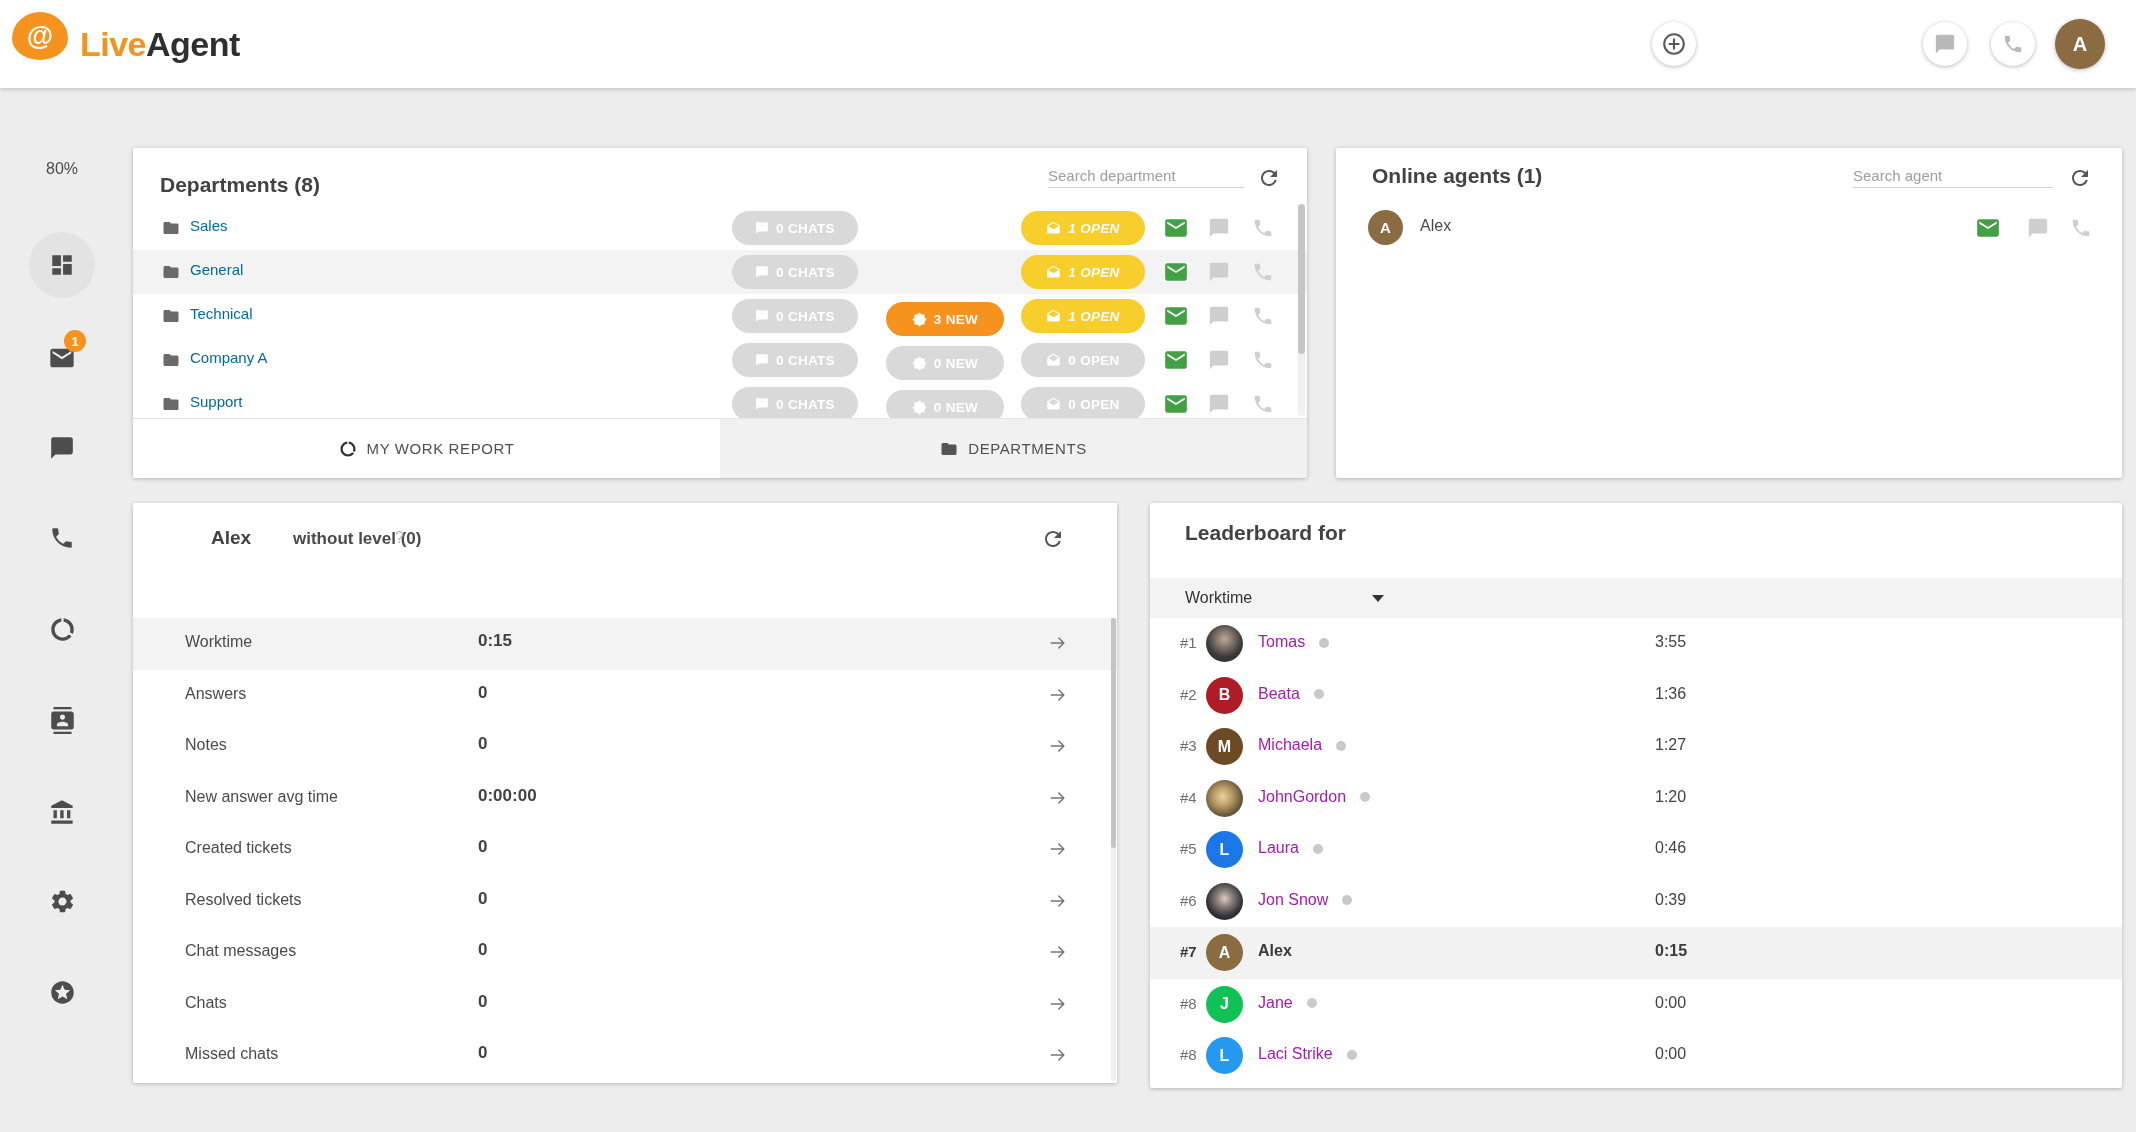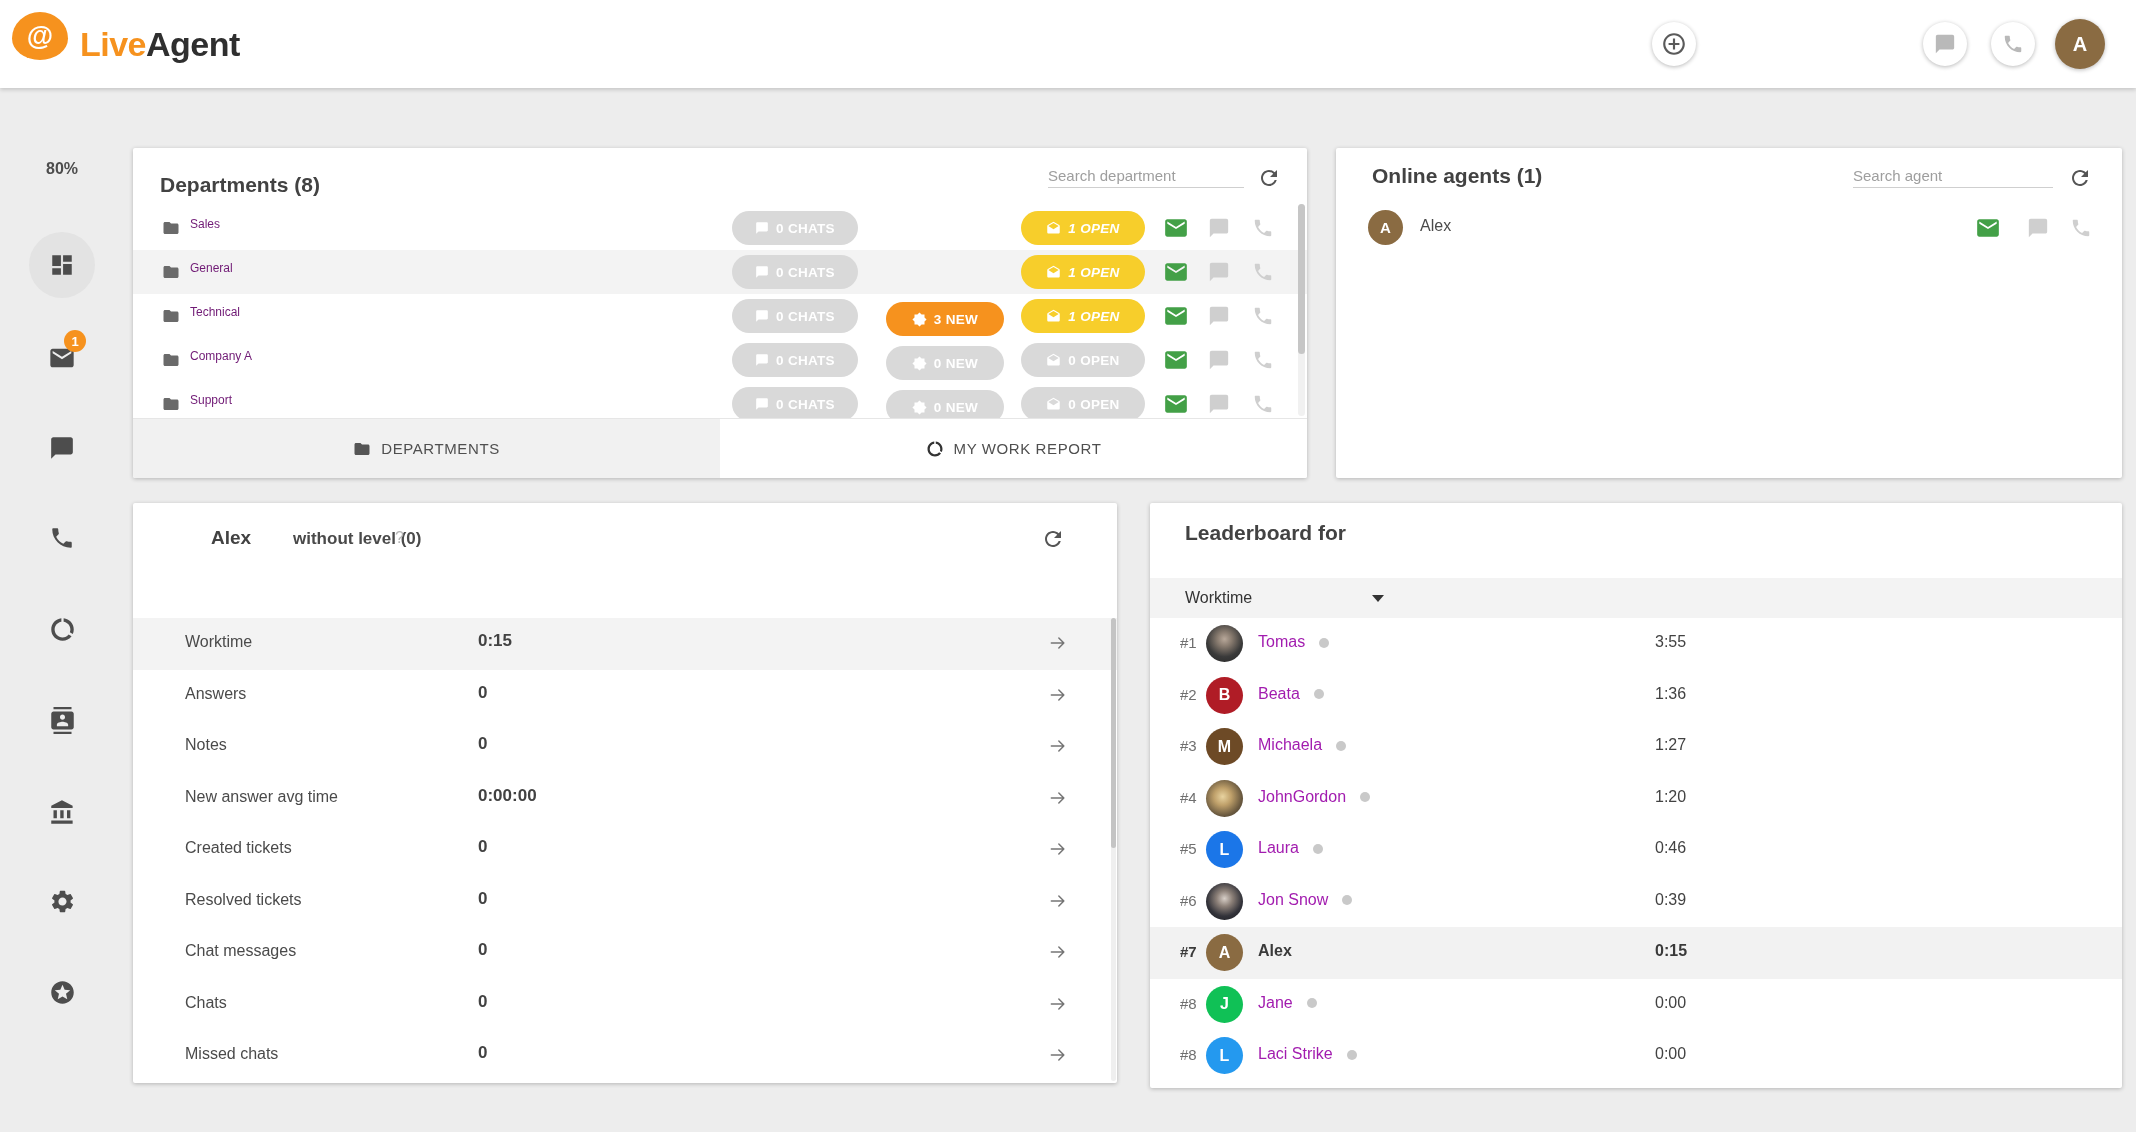--- a/index.html
+++ b/index.html
@@ -28,42 +28,42 @@
   .tosolve .lbl { position:absolute; left:63px; top:0; height:54px; display:flex; align-items:center;
     font-size:17px; font-weight:700; }
   .tosolve .cnt { position:absolute; left:147px; top:0; height:54px; display:flex; align-items:center;
     font-size:17px; font-weight:700; }
   .hdr-avatar { position:absolute; left:2055px; top:19px; width:50px; height:50px; border-radius:50%;
     background:#8a6b42; color:#fff; font-size:20px; font-weight:700;
     display:flex; align-items:center; justify-content:center; box-shadow:0 1px 4px rgba(0,0,0,.28); }
 
   
   .side-item { position:absolute; left:0; width:124px; display:flex; justify-content:center; color:#4d4d4d; }
-  #side-pct { top:160px; font-size:16px; font-weight:700; color:#4d4d4d; }
+  #side-pct { top:160px; font-size:16px; font-weight:400; color:#4d4d4d; }
   #side-active-bg { position:absolute; left:29px; top:232px; width:66px; height:66px;
     border-radius:50%; background:#e3e3e3; }
   .side-badge { position:absolute; left:66px; top:-14px; width:22px; height:22px; border-radius:50%;
     background:#f6921e; color:#fff; font-size:13px; font-weight:700;
     display:flex; align-items:center; justify-content:center; }
 
   
   .panel { position:absolute; background:#fff; border-radius:2px; box-shadow:0 1px 4px rgba(0,0,0,.24); }
   .panel-title { position:absolute; font-size:21px; font-weight:700; color:#424242; }
   .search-input { position:absolute; border:none; outline:none; background:transparent;
     border-bottom:1px solid #cfcfcf; font-size:15px; color:#666; padding:3px 0;
     font-family:"Liberation Sans", sans-serif; }
   .search-input::placeholder { color:#9e9e9e; }
   .refresh { position:absolute; color:#555; cursor:pointer; }
 
   
   #dept-rows { position:absolute; left:0; top:58px; width:100%; }
   .dept-row { position:relative; height:44px; }
   .dept-row.hl { background:#f3f3f3; }
   .dept-folder { position:absolute; left:29px; top:13px; color:#6a6a6a; }
-  .dept-name { position:absolute; left:57px; top:11px; font-size:12px; color:#701a75; }
+  .dept-name { position:absolute; left:57px; top:11px; font-size:15px; color:#0369a1; }
   .badge { position:absolute; top:5px; height:34px; border-radius:17px; color:#fff;
     display:flex; align-items:center; justify-content:center; gap:7px;
     font-size:13.5px; font-weight:700; letter-spacing:.3px; }
   .badge svg { flex:0 0 auto; }
   .b-gray { background:#d9d9d9; } .b-orange { background:#f6921e; } .b-yellow { background:#f7ce2b;font-style:italic; }
   .pos-chats { left:599px; width:126px; } .pos-new { left:753px; width:118px;margin-top:47px; } .pos-open { left:888px; width:124px; }
   .row-ico { position:absolute; top:9px; cursor:pointer; }
   .ico-mail-g { left:1030px; color:#43a047; }
   .ico-chat-g { left:1075px; color:#cfcfcf; top:11px; }
   .ico-phone-g { left:1119px; color:#cfcfcf; top:11px; }
@@ -470,31 +470,31 @@
             <use href="#i-phone"></use>
           </svg>
         </span>
       </div>
     </div>
 
   <div class="vscroll" style="right:2px; top:56px; width:7px; height:212px; background:#f1f1f1;"></div>
   <div class="vscroll" style="right:2px; top:56px; width:7px; height:150px; background:#c6c6c6;"></div>
 
   <div class="tabbar">
+    <div class="tab tab-right">
+      <svg width="18" height="18" viewBox="0 0 24 24" fill="#333">
+          <use href="#i-donut"></use>
+        </svg>
+      <span>MY WORK REPORT</span>
+    </div>
     <div class="tab tab-left">
       <svg width="18" height="18" viewBox="0 0 24 24" fill="#555">
           <use href="#i-folder"></use>
         </svg>
       <span>DEPARTMENTS</span>
-    </div>
-    <div class="tab tab-right">
-      <svg width="18" height="18" viewBox="0 0 24 24" fill="#333">
-          <use href="#i-donut"></use>
-        </svg>
-      <span>MY WORK REPORT</span>
     </div>
   </div>
 </div>
 
 <div class="panel" style="left:1336px; top:148px; width:786px; height:330px;">
   <div class="panel-title" style="left:36px; top:16px;">Online agents (1)</div>
   <input class="search-input" style="left: 517px; top: 16px; width: 200px;" placeholder="Search agent">
   <span class="refresh" style="left:732px; top:18px;">
     <svg width="24" height="24" viewBox="0 0 24 24" fill="currentColor">
         <use href="#i-refresh"></use>

